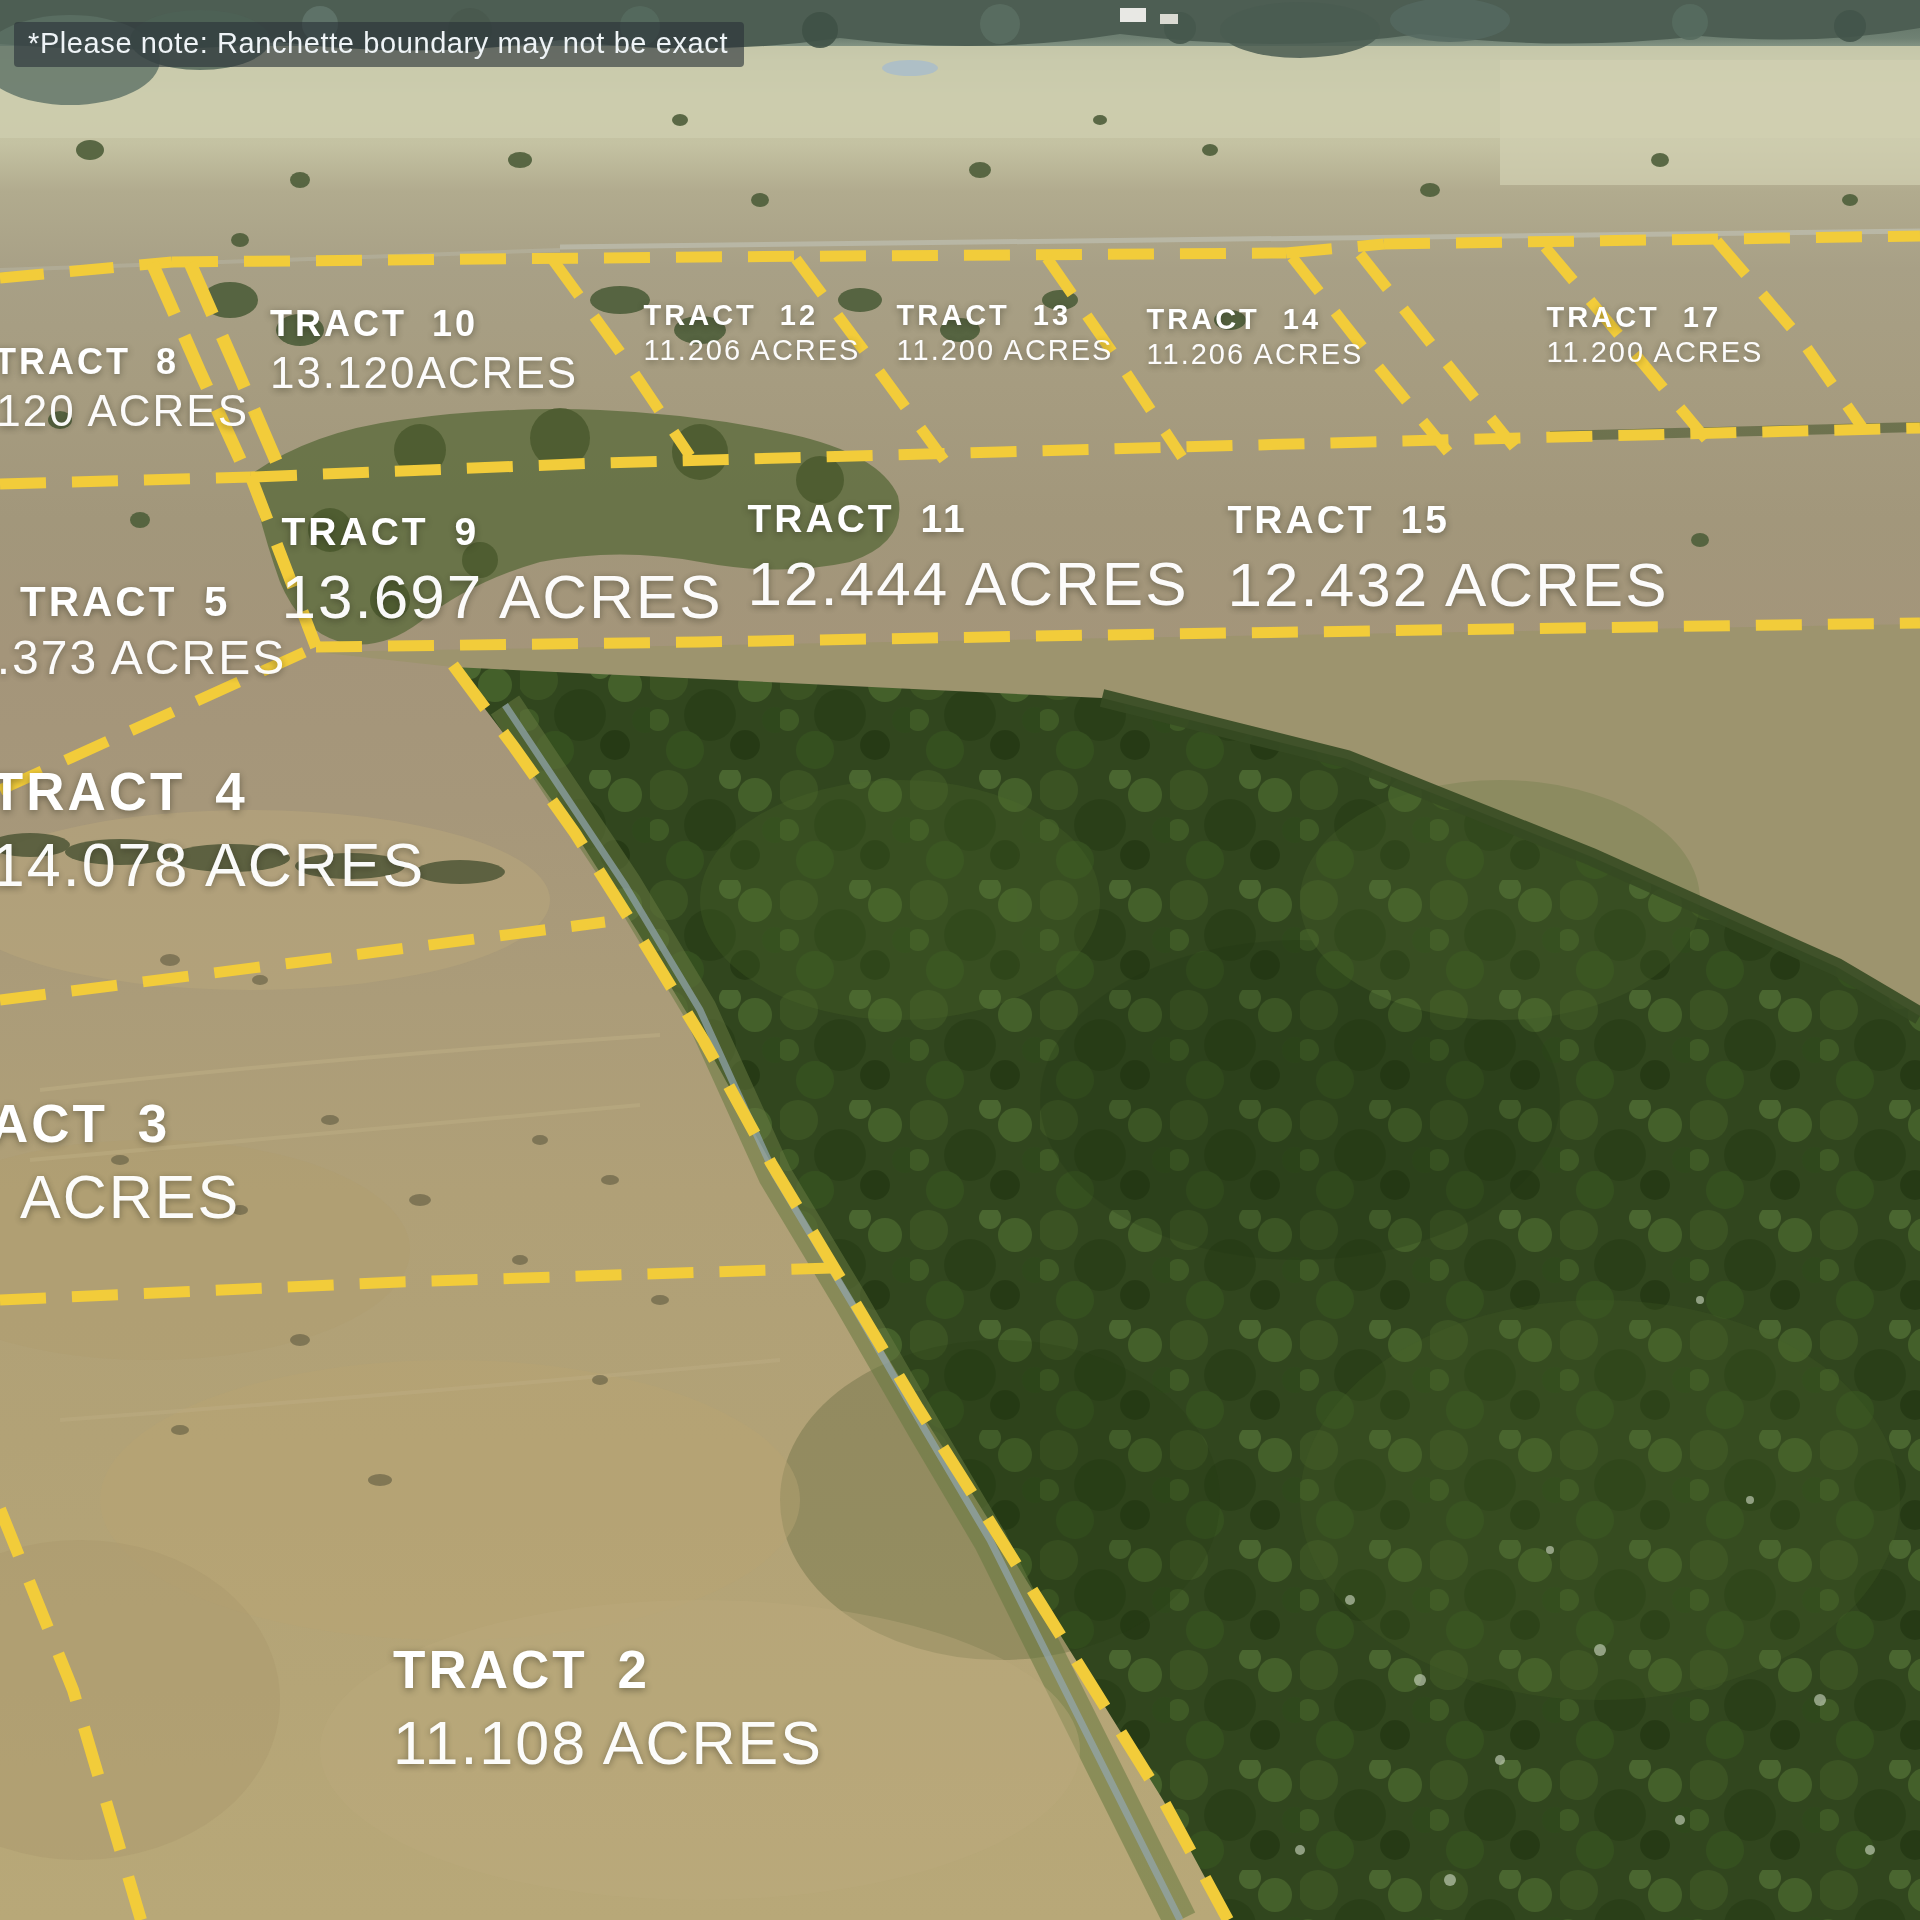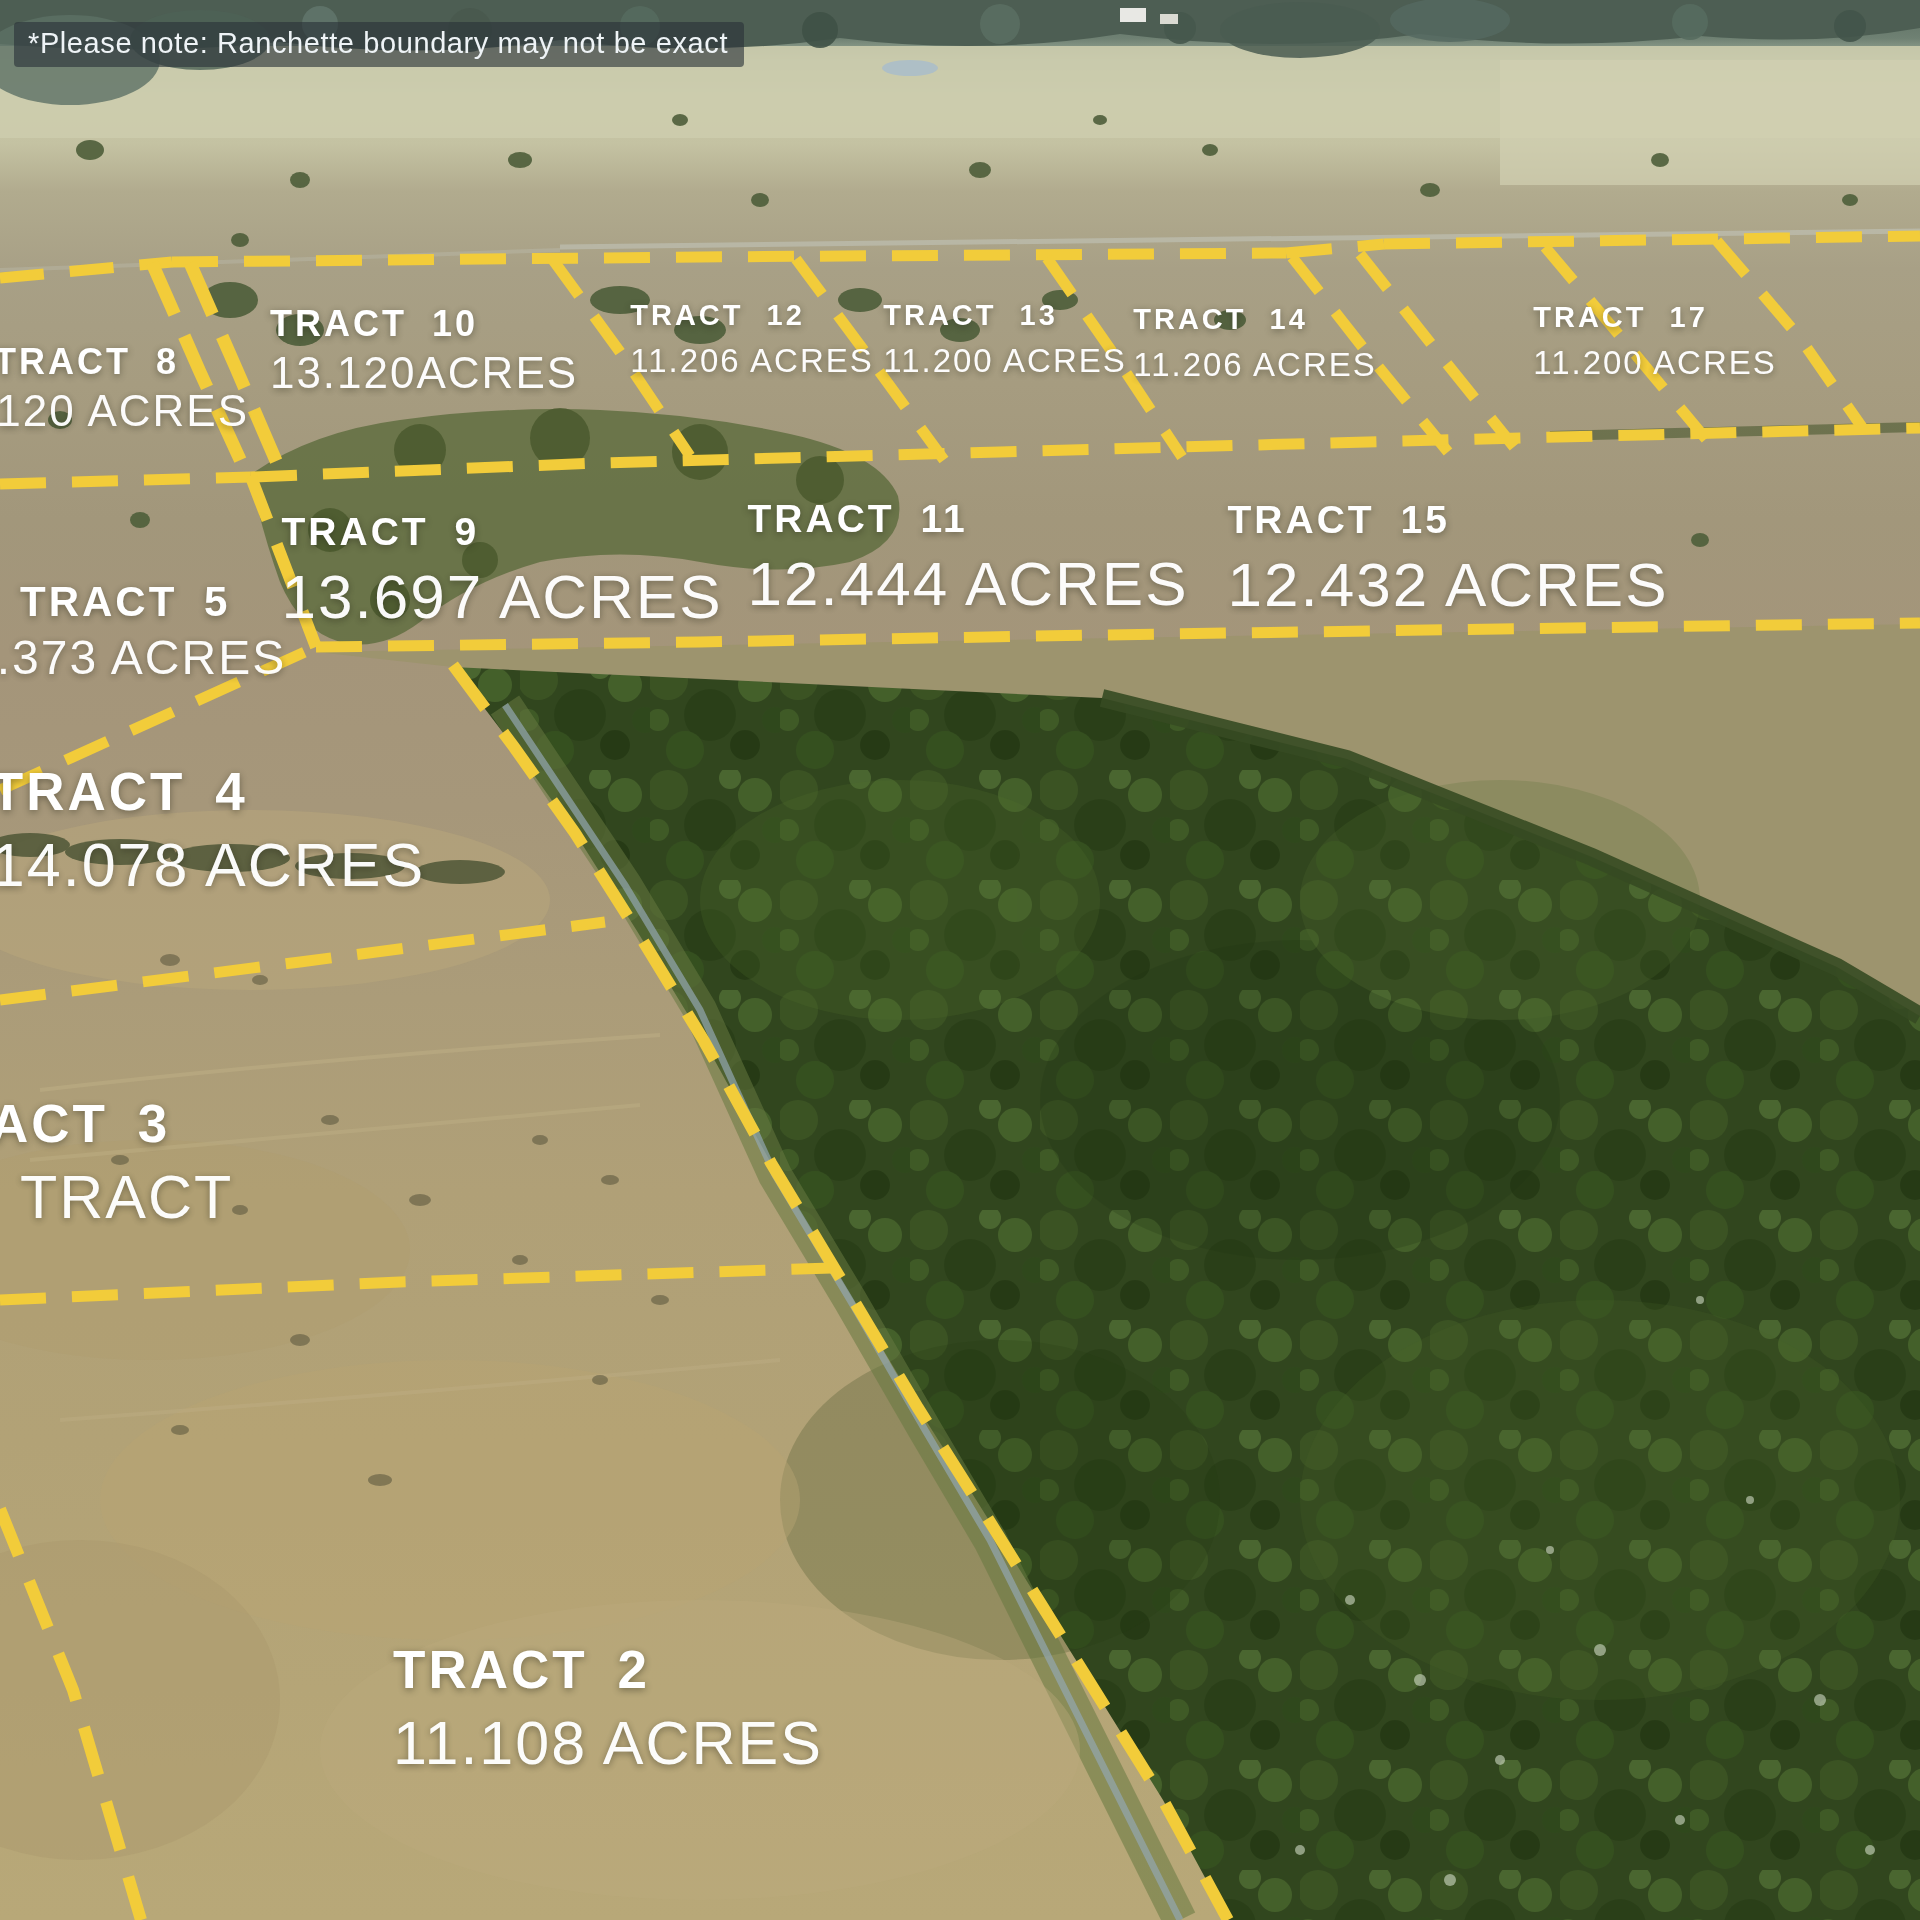--- a/index.html
+++ b/index.html
@@ -10,21 +10,21 @@
     background:rgba(42,50,56,.62);color:#eef3f6;border-radius:4px;
     font-size:29px;font-weight:400;letter-spacing:.6px;
     padding:5px 16px 7px 14px;white-space:nowrap;}
   .lbl{position:absolute;color:#fff;white-space:nowrap;
        text-shadow:0 2px 7px rgba(35,35,22,.45);line-height:1.12;}
   .lbl.c{transform:translateX(-50%);text-align:left;}
   .lbl .n{display:block;font-weight:700;letter-spacing:3px;word-spacing:12px;}
   .lbl .a{display:block;font-weight:400;letter-spacing:2px;opacity:.97;}
   .abs{position:absolute;}
   
-  .s-top .n{font-size:29px}.s-top .a{font-size:33px;margin-top:12px}
+  .s-top .n{font-size:29px}.s-top .a{font-size:29px;margin-top:3px}
   .s-t10 .n{font-size:36px}.s-t10 .a{font-size:44px;margin-top:4px}
   .s-mid .n{font-size:39px}.s-mid .a{font-size:62px;margin-top:8px}
   .s-big .n{font-size:53px}.s-big .a{font-size:61px;margin-top:10px}
 </style>
 </head>
 <body>
 
 <div class="stage">
 
   <svg width="1920" height="1920" viewBox="0 0 1920 1920">
@@ -283,21 +283,21 @@
     <span class="a" style="font-size:48px;margin-left:-52px;margin-top:6px">2.373 ACRES</span>
   </div>
 
   <div class="lbl c s-big" style="left:208px;top:762px">
     <span class="n">TRACT 4</span>
     <span class="a">14.078 ACRES</span>
   </div>
 
   <div class="lbl abs" style="left:-10px;top:1094px">
     <span class="n" style="font-size:53px">ACT 3</span>
-    <span class="a" style="font-size:61px;margin-left:30px;margin-top:10px">TRACT</span>
+    <span class="a" style="font-size:61px;margin-left:30px;margin-top:10px">ACRES</span>
   </div>
 
   <div class="lbl c s-big" style="left:608px;top:1640px">
     <span class="n">TRACT 2</span>
     <span class="a">11.108 ACRES</span>
   </div>
 
 </div>
 
 </body></html>

